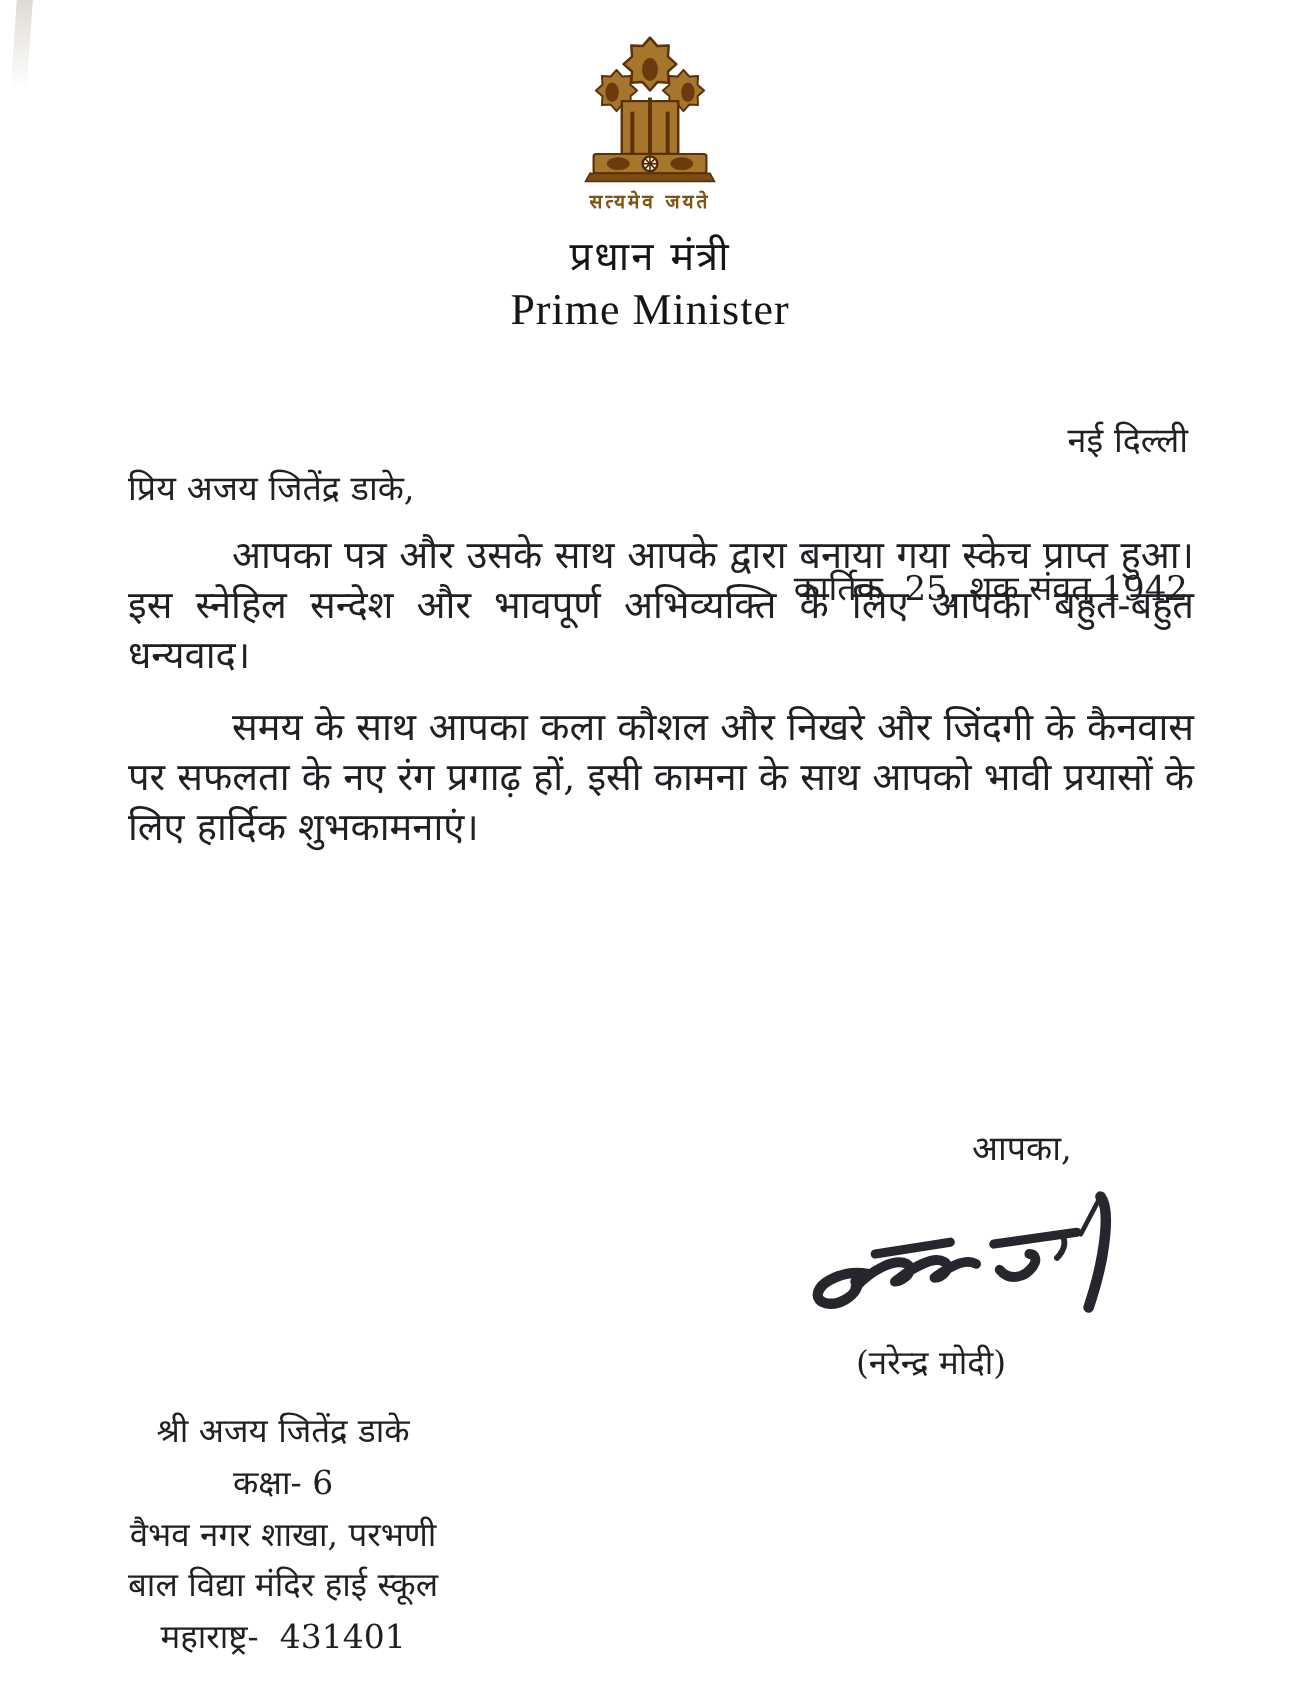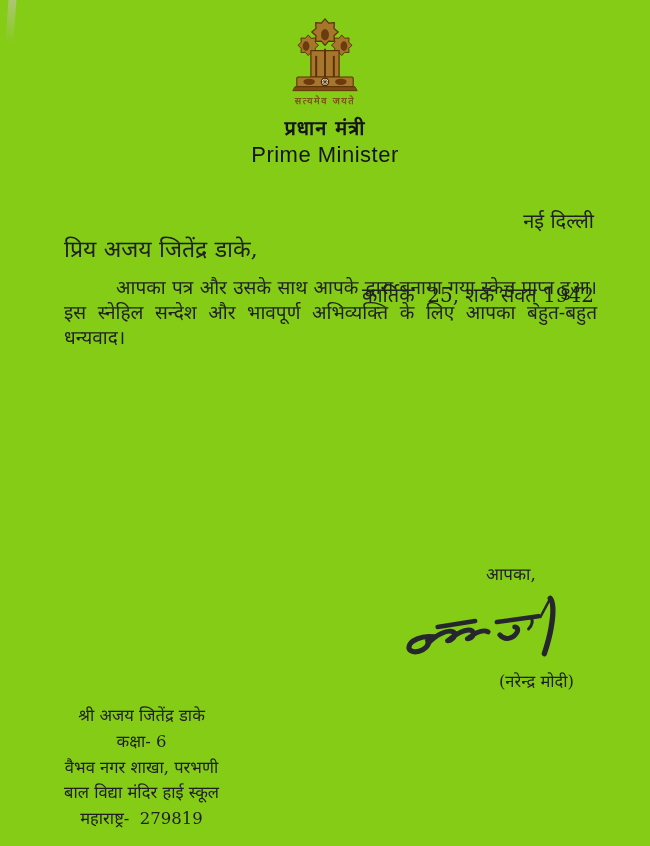--- a/index.html
+++ b/index.html
@@ -1,55 +1,55 @@
 <!DOCTYPE html>
 <html><head>
 <meta charset="utf-8">
 <style>
   html,body{margin:0;padding:0;background:#888;}
   .page{
     position:relative;
     width:650px;height:846px;
     margin:0 auto;
-    background:#84cc16;
+    background:#ffffff;
     overflow:hidden;
     font-family:"DejaVu Serif", serif;
     color:#1f1f24;
   }
   .scan-artifact{
     position:absolute;left:7px;top:-4px;width:8px;height:48px;
     background:linear-gradient(to bottom,#c9c1b4,rgba(255,255,255,0));
     transform:rotate(4deg);opacity:.65;border-radius:3px;
   }
   .letterhead{position:absolute;top:10px;left:0;width:100%;text-align:center;}
   .emblem{display:inline-block;}
   .emblem-caption{
     font-size:9.5px;color:#7d5517;letter-spacing:1.5px;
     margin-top:-2px;font-weight:600;
   }
-  .title-hi{font-size:20px;font-weight:700;color:#141419;margin-top:7px;letter-spacing:1px;}
+  .title-hi{font-size:20px;font-weight:400;color:#141419;margin-top:7px;letter-spacing:1px;}
   .title-en{
-    font-family:Liberation Sans, sans-serif;
+    font-family:Liberation Serif, serif;
     font-size:22px;font-weight:500;color:#141419;letter-spacing:.5px;margin-top:1px;
   }
   .dateline{
     position:absolute;top:160px;right:56px;text-align:right;
-    font-size:20px;line-height:24.5px;white-space:pre;
+    font-size:17px;line-height:24.5px;white-space:pre;
   }
   .content{position:absolute;left:64px;top:232px;width:533px;}
-  .salutation{font-size:23px;margin-bottom:2px;}
+  .salutation{font-size:17px;margin-bottom:2px;}
   .content p{
     margin:11px 0 0 0;font-size:19px;line-height:25px;
     text-indent:52px;text-align:justify;
   }
   .valediction{position:absolute;left:486px;top:562px;font-size:17px;}
   .signature{position:absolute;left:404px;top:591px;}
   .signatory{
     position:absolute;left:428px;top:669px;width:146px;
-    text-align:right;font-size:16.5px;
+    text-align:left;font-size:16.5px;
   }
   .recipient{position:absolute;left:64px;top:703px;font-size:16.5px;line-height:25.8px;text-align:center;}
   .recipient div{white-space:pre;}
 </style>
 </head>
 <body>
 
 <div class="page">
 
   <div class="scan-artifact"></div>
@@ -93,20 +93,21 @@
   </div>
 
   <div class="dateline">
     <div>नई दिल्ली</div>
     <div>कार्तिक  25, शक संवत् 1942</div>
   </div>
 
   <div class="content">
     <div class="salutation">प्रिय अजय जितेंद्र डाके,</div>
     <p>आपका पत्र और उसके साथ आपके द्वारा बनाया गया स्केच प्राप्त हुआ। इस स्नेहिल सन्देश और भावपूर्ण अभिव्यक्ति के लिए आपका बहुत-बहुत धन्यवाद।</p>
+    <p>समय के साथ आपका कला कौशल और निखरे और जिंदगी के कैनवास पर सफलता के नए रंग प्रगाढ़ हों, इसी कामना के साथ आपको भावी प्रयासों के लिए हार्दिक शुभकामनाएं।</p>
   </div>
 
   <div class="valediction">आपका,</div>
 
   <div class="signature">
     <svg width="168" height="72" viewBox="0 0 170 72" xmlns="http://www.w3.org/2000/svg">
       <g fill="none" stroke="#26262e" stroke-linecap="round" stroke-linejoin="round">
         <path d="M30 46 C18 44 6 50 5 56 C4 61 12 63 19 59 C24 56 26 52 24 50" stroke-width="5.2"></path>
         <path d="M24 53 C32 44 44 38 50 41 C55 44 48 50 44 50 C54 42 64 37 69 40 C73 43 68 48 64 48 C72 42 80 38 85 41" stroke-width="5"></path>
         <path d="M34 36 L72 30" stroke-width="4.6"></path>
@@ -119,16 +120,16 @@
     </svg>
   </div>
 
   <div class="signatory">(नरेन्द्र मोदी)</div>
 
   <div class="recipient">
     <div>श्री अजय जितेंद्र डाके</div>
     <div>कक्षा- 6</div>
     <div>वैभव नगर शाखा, परभणी</div>
     <div>बाल विद्या मंदिर हाई स्कूल</div>
-    <div>महाराष्ट्र-  279819</div>
+    <div>महाराष्ट्र-  431401</div>
   </div>
 
 </div>
 
 </body></html>

